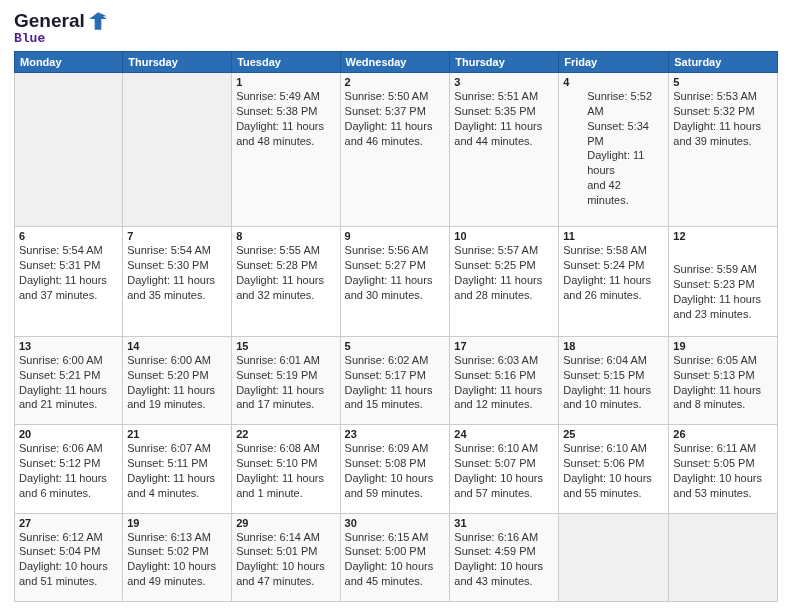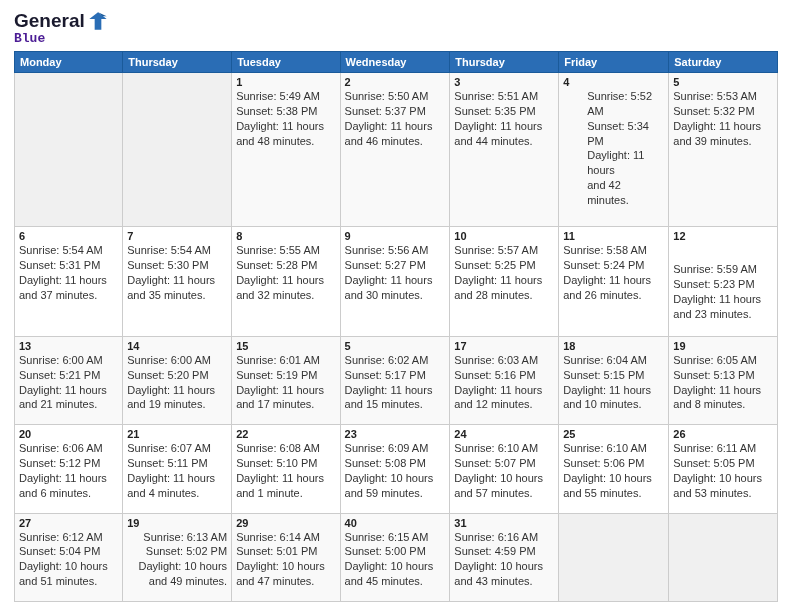--- a/index.html
+++ b/index.html
@@ -314,34 +314,34 @@
         <tr>
           <td>
             <span class="day-num">27</span>
             <div class="day-info" style="white-space: pre-line;">Sunrise: 6:12 AM
 Sunset: 5:04 PM
 Daylight: 10 hours
 and 51 minutes.</div>
           </td>
           <td>
             <span class="day-num">19</span>
-            <div class="day-info" style="white-space: pre-line; text-align: right;">Sunrise: 6:13 AM
+            <div class="day-info" style="white-space: pre-line;">Sunrise: 6:13 AM
 Sunset: 5:02 PM
 Daylight: 10 hours
 and 49 minutes.</div>
           </td>
           <td>
             <span class="day-num">29</span>
             <div class="day-info" style="white-space: pre-line;">Sunrise: 6:14 AM
 Sunset: 5:01 PM
 Daylight: 10 hours
 and 47 minutes.</div>
           </td>
           <td>
-            <span class="day-num">40</span>
+            <span class="day-num">30</span>
             <div class="day-info" style="white-space: pre-line;">Sunrise: 6:15 AM
 Sunset: 5:00 PM
 Daylight: 10 hours
 and 45 minutes.</div>
           </td>
           <td>
             <span class="day-num">31</span>
             <div class="day-info" style="white-space: pre-line;">Sunrise: 6:16 AM
 Sunset: 4:59 PM
 Daylight: 10 hours

